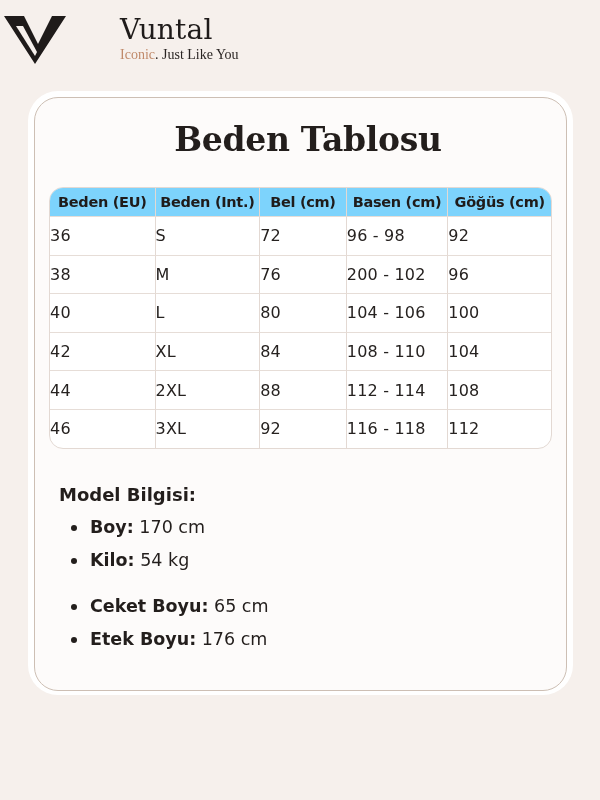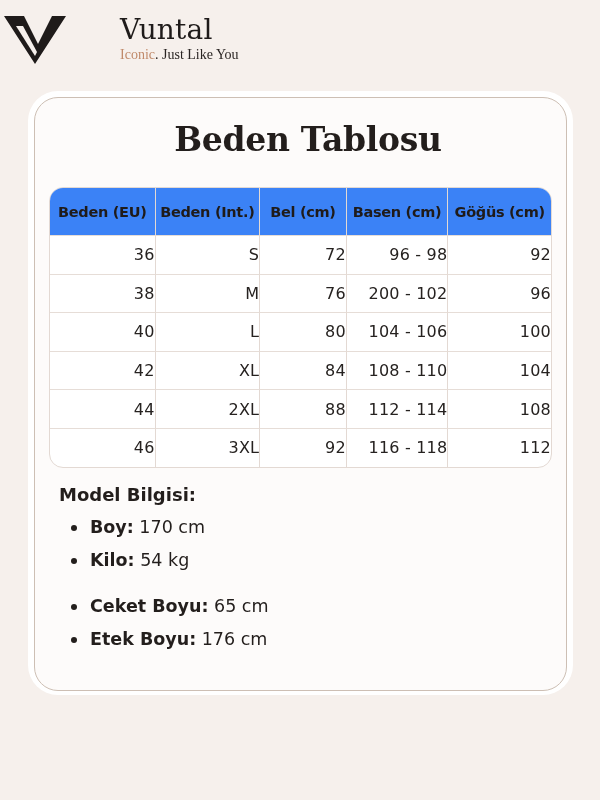--- a/index.html
+++ b/index.html
@@ -47,29 +47,29 @@
     }
     .size-table {
       position: absolute; left: 49px; top: 187px; width: 503px;
       border-collapse: separate; border-spacing: 0;
       border: 1px solid #e3d9d3;
       border-radius: 14px;
       overflow: hidden;
       background: #ffffff;
     }
     .size-table th {
-      background: #3b82f6;
+      background: #7dd3fc;
       font-weight: bold; font-size: 14.5px; color: #1f1b1a;
-      height: 47px; text-align: center;
+      height: 28px; text-align: center;
       border-right: 1px solid #e3d9d3;
       font-family: "DejaVu Sans", sans-serif;
       letter-spacing: -0.3px;
     }
     .size-table td {
-      height: 38.6px; text-align: right;
+      height: 38.6px; text-align: left;
       font-size: 16px; color: #262220;
       border-top: 1px solid #e6ddd7;
       border-right: 1px solid #e3d9d3;
       letter-spacing: 0.2px;
     }
     .size-table tr > *:last-child { border-right: none; }
     .c1 { width: 106px; } .c2 { width: 105px; } .c3 { width: 87px; }
     .c4 { width: 102px; } .c5 { width: 103px; }
 
     .model {

